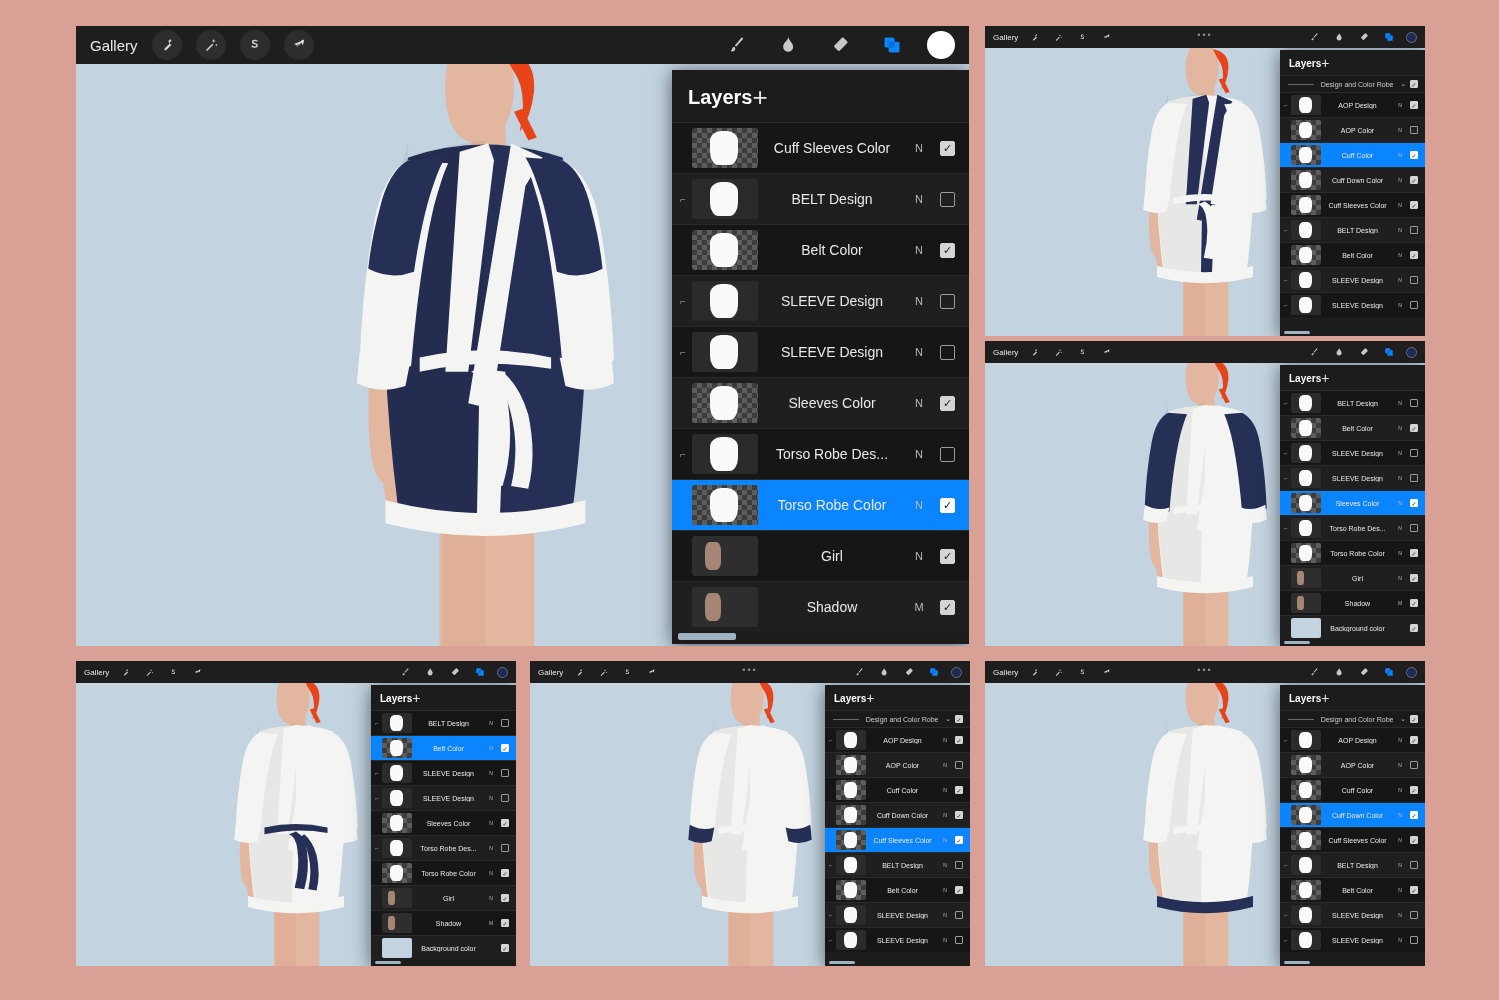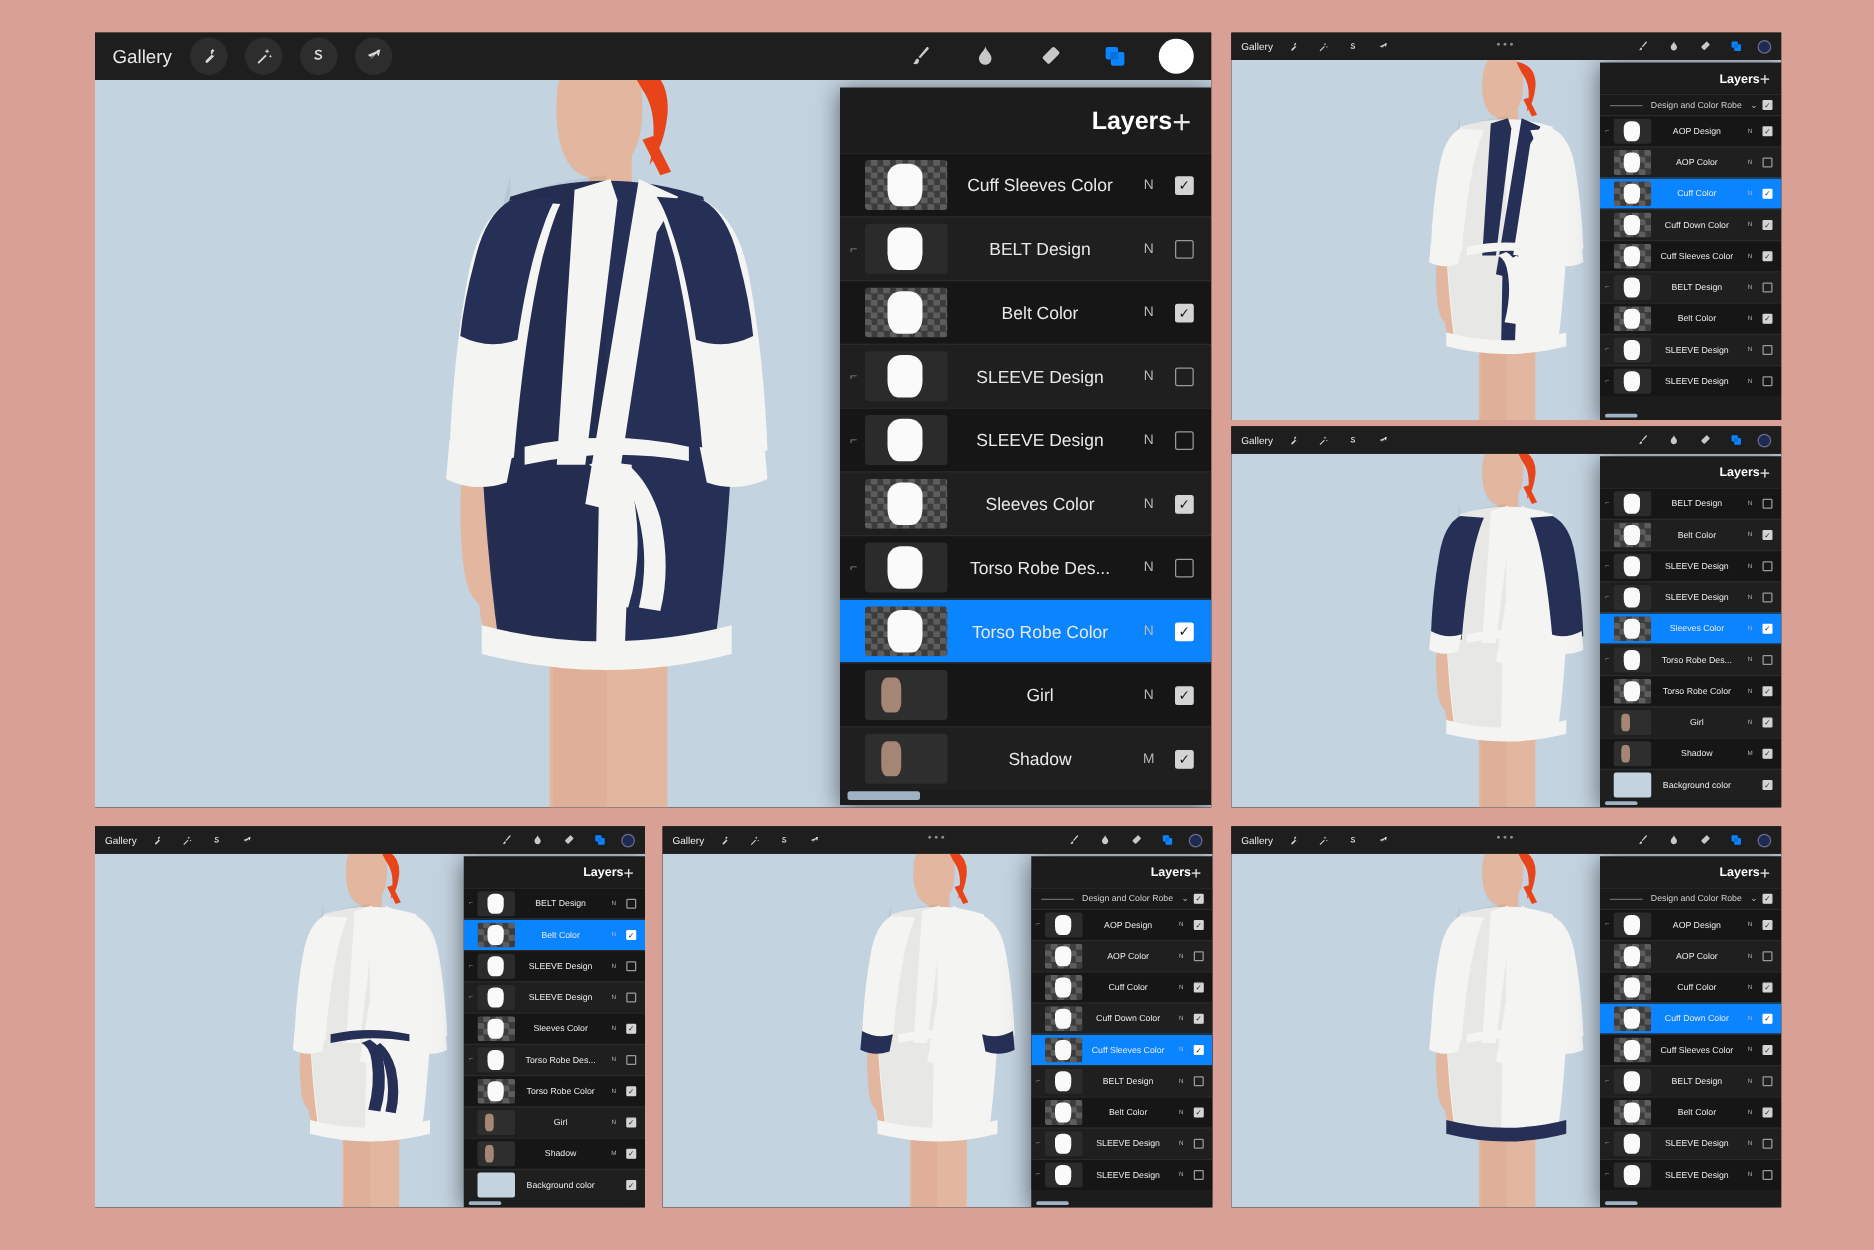--- a/index.html
+++ b/index.html
@@ -34,21 +34,21 @@
   .canvas { position: absolute; left:0; right:0; bottom:0; background: #c3d3e0; overflow:hidden; }
   .art { position: absolute; left: 50%; transform: translateX(-50%); bottom: 0; }
   .art svg { display:block; }
 
   
   .layers {
     position: absolute; background: #1c1c1c; border-radius: 8px;
     overflow: hidden; z-index: 5;
     box-shadow: 0 2px 18px rgba(0,0,0,.55);
   }
-  .lp-head { display: flex; align-items: center; justify-content: flex-end;
+  .lp-head { display: flex; align-items: center; justify-content: flex-start;
              color: #fff; font-weight: 700; }
   .lp-plus { color: #e6e6e6; font-weight: 300; line-height: 1; }
   .lp-rows { overflow: hidden; }
   .lrow { display: flex; align-items: center; position: relative;
           border-top: 1px solid #2a2a2a; background: #161616; }
   .lrow.alt { background: #1f1f1f; }
   .lrow.sel { background: #0a84ff !important; }
   .lgrouphead { display:flex; align-items:center; background:#1a1a1a; color:#cfcfcf;
                 border-top: 1px solid #2a2a2a; }
   .lthumb { flex: 0 0 auto; background:

